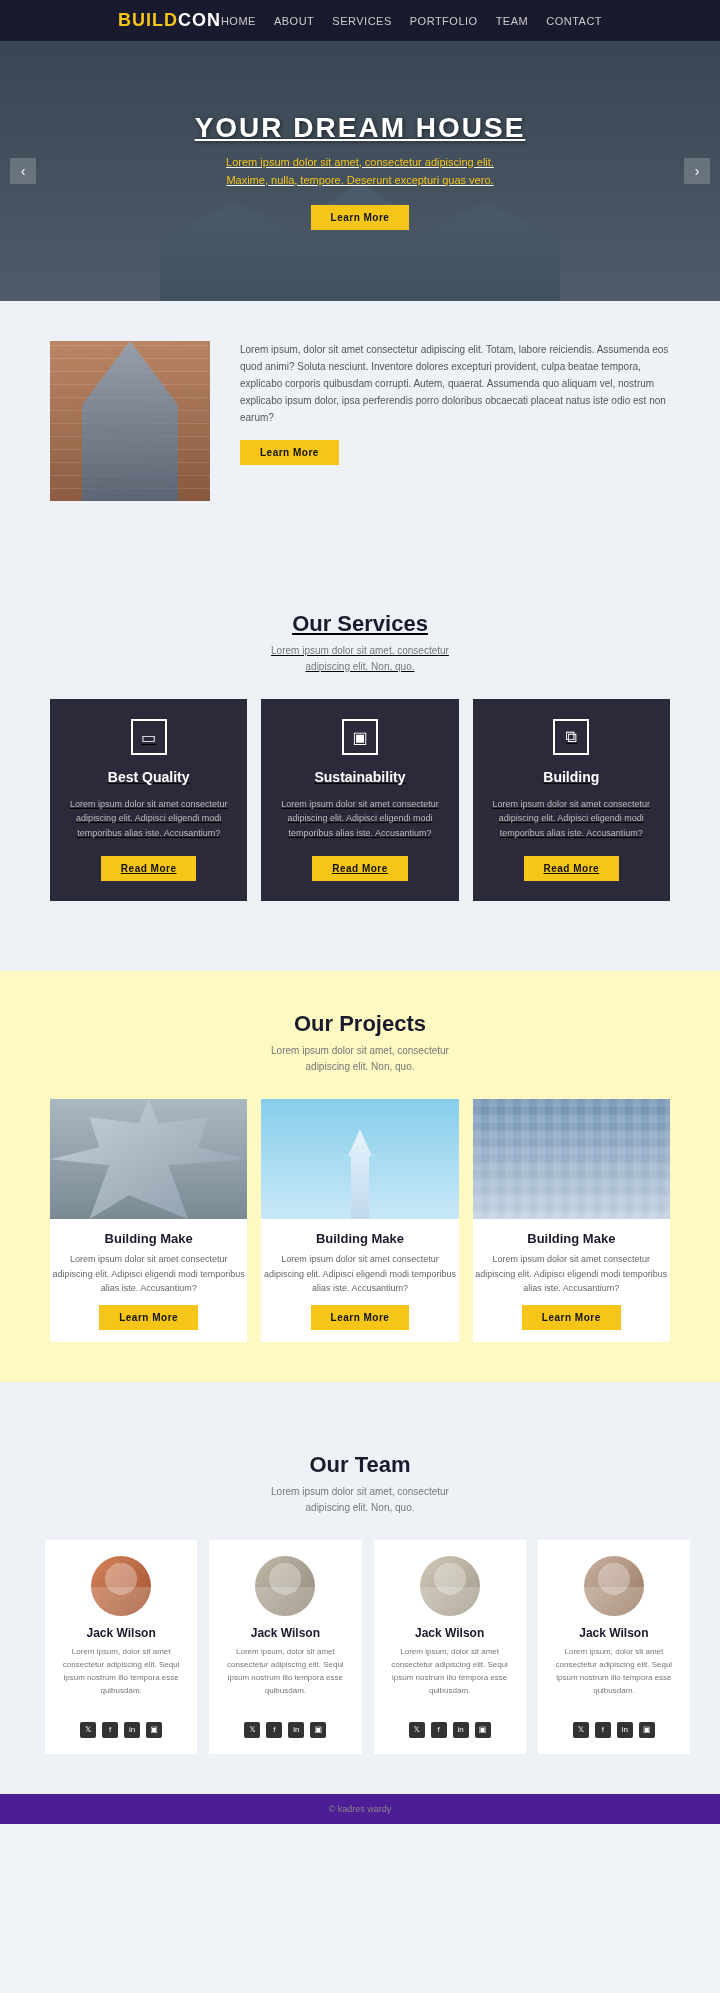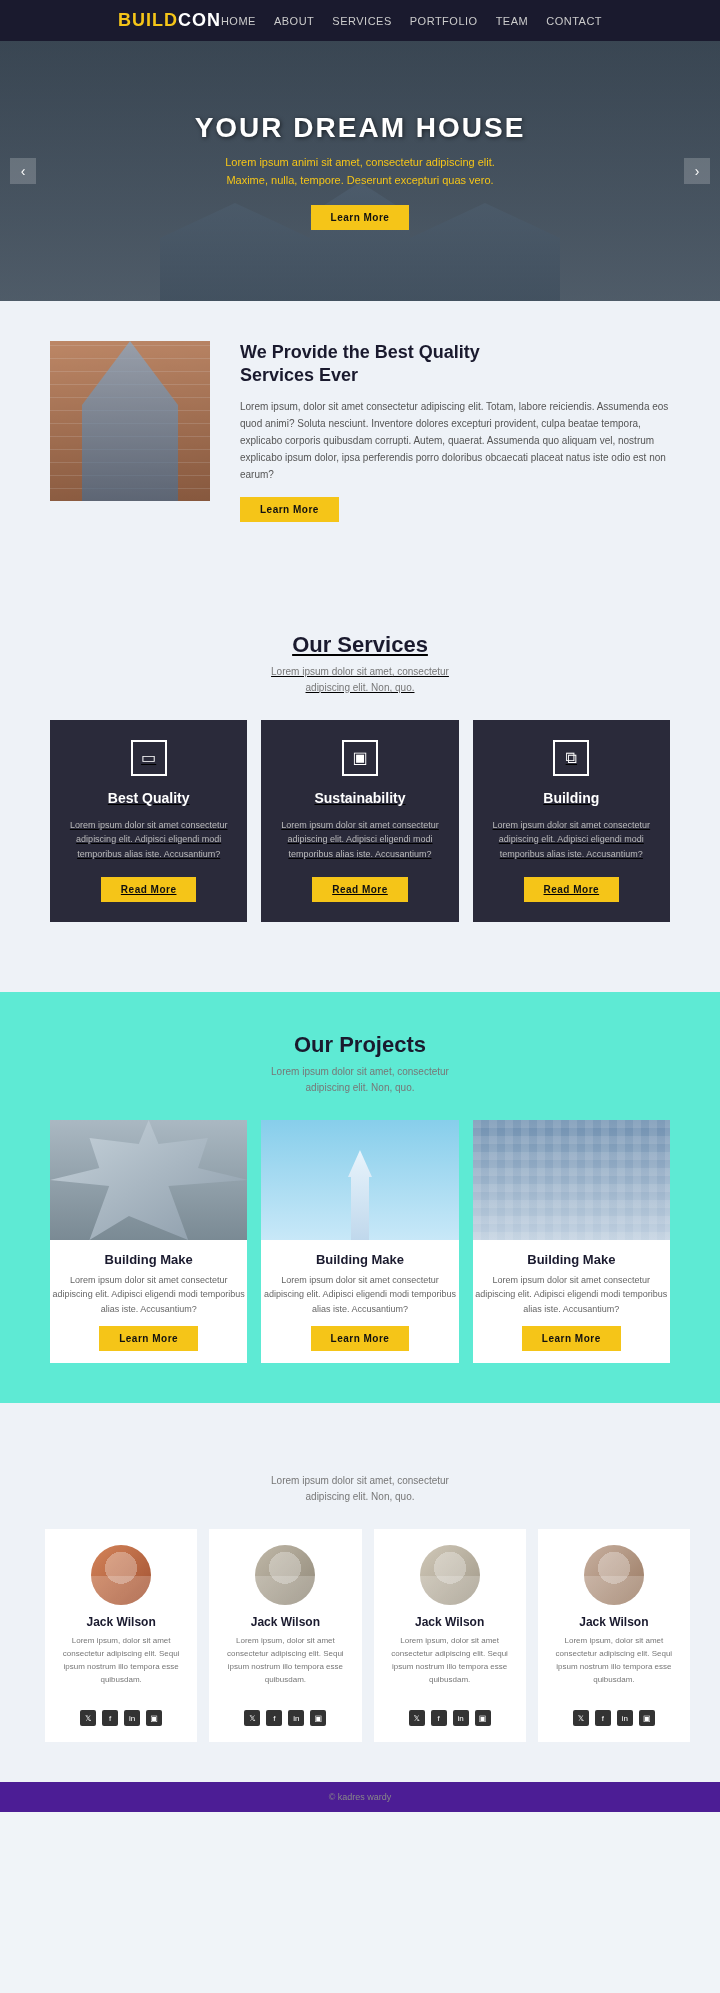--- a/index.html
+++ b/index.html
@@ -57,20 +57,21 @@
       width: 500px; height: 140px;
       background: linear-gradient(to bottom, #556677, #3a4a5a);
       clip-path: polygon(10% 100%, 10% 55%, 25% 30%, 40% 55%, 40% 38%, 50% 15%, 60% 38%, 60% 55%, 75% 30%, 90% 55%, 90% 100%);
       opacity: 0.6;
     }
     .hero-content {
       position: relative;
       text-align: center;
       color: #fff;
       z-index: 2;
+      text-decoration: underline;
     }
     .hero-title {
       font-size: 28px;
       font-weight: 900;
       letter-spacing: 2px;
       text-shadow: 1px 1px 4px rgba(0,0,0,0.6);
       margin-bottom: 10px;
     }
     .hero-subtitle {
       font-size: 11px;
@@ -201,21 +202,21 @@
     }
     .service-desc {
       font-size: 9px;
       color: #bbb;
       line-height: 1.6;
       margin-bottom: 8px;
     }
 
     
     .projects-section {
-      background: #5eead4;
+      background: #fef9c3;
       padding: 40px 50px;
       text-align: center;
     }
     .projects-grid {
       display: grid;
       grid-template-columns: 1fr 1fr 1fr;
       gap: 14px;
       margin-top: 20px;
     }
     .project-card {
@@ -368,32 +369,31 @@
     <a href="#">CONTACT</a>
   </div>
 </nav>
 
 <section class="hero">
   <div class="hero-bg"></div>
   <button class="hero-arrow hero-arrow-left">‹</button>
   <div class="hero-content">
     <h1 class="hero-title">YOUR DREAM HOUSE</h1>
     <p class="hero-subtitle">
-      <span>Lorem ipsum animi sit amet, consectetur adipiscing elit.</span><br>
+      <span>Lorem ipsum dolor sit amet, consectetur adipiscing elit.</span><br>
       <span>Maxime, nulla, tempore. Deserunt excepturi quas vero.</span>
     </p>
     <button class="btn-yellow">Learn More</button>
   </div>
   <button class="hero-arrow hero-arrow-right">›</button>
 </section>
 
 <section class="about-section">
   <div class="about-img"></div>
   <div class="about-text">
-    <h2 class="about-title">We Provide the Best Quality<br>Services Ever</h2>
     <p class="about-desc">Lorem ipsum, dolor sit amet consectetur adipiscing elit. Totam, labore reiciendis. Assumenda eos quod animi? Soluta nesciunt. Inventore dolores excepturi provident, culpa beatae tempora, explicabo corporis quibusdam corrupti. Autem, quaerat. Assumenda quo aliquam vel, nostrum explicabo ipsum dolor, ipsa perferendis porro doloribus obcaecati placeat natus iste odio est non earum?</p>
     <button class="btn-yellow">Learn More</button>
   </div>
 </section>
 
 <div class="spacer"></div>
 
 <section class="services-section">
   <h2 class="section-title">Our Services</h2>
   <p class="section-subtitle">Lorem ipsum dolor sit amet, consectetur<br>adipiscing elit. Non, quo.</p>
@@ -448,20 +448,21 @@
         <div class="project-desc">Lorem ipsum dolor sit amet consectetur adipiscing elit. Adipisci eligendi modi temporibus alias iste. Accusantium?</div>
         <button class="btn-yellow">Learn More</button>
       </div>
     </div>
   </div>
 </section>
 
 <div class="spacer"></div>
 
 <section class="team-section">
+  <h2 class="section-title">Our Team</h2>
   <p class="section-subtitle">Lorem ipsum dolor sit amet, consectetur<br>adipiscing elit. Non, quo.</p>
   <div class="team-grid">
     <div class="team-card">
       <div class="team-avatar avatar-1"></div>
       <div class="team-name">Jack Wilson</div>
       <div class="team-desc">Lorem ipsum, dolor sit amet consectetur adipiscing elit. Sequi ipsum nostrum illo tempora esse quibusdam.</div>
       <div class="social-icons">
         <span class="social-icon">𝕏</span>
         <span class="social-icon">f</span>
         <span class="social-icon">in</span>

